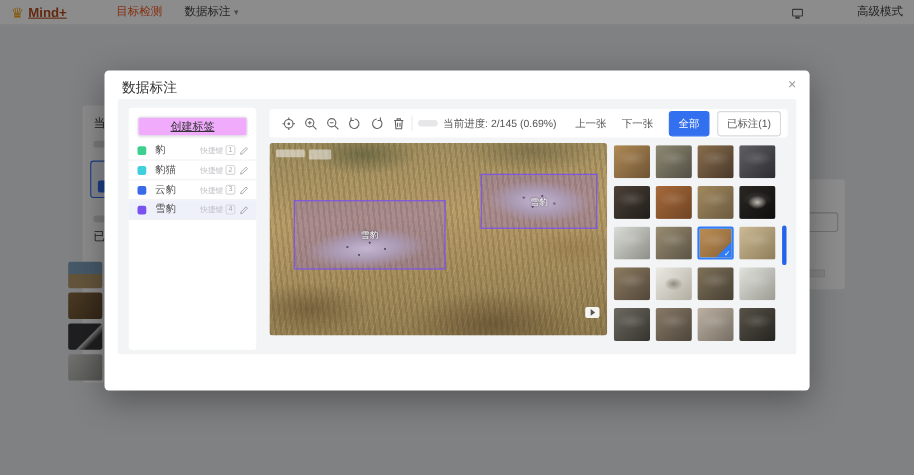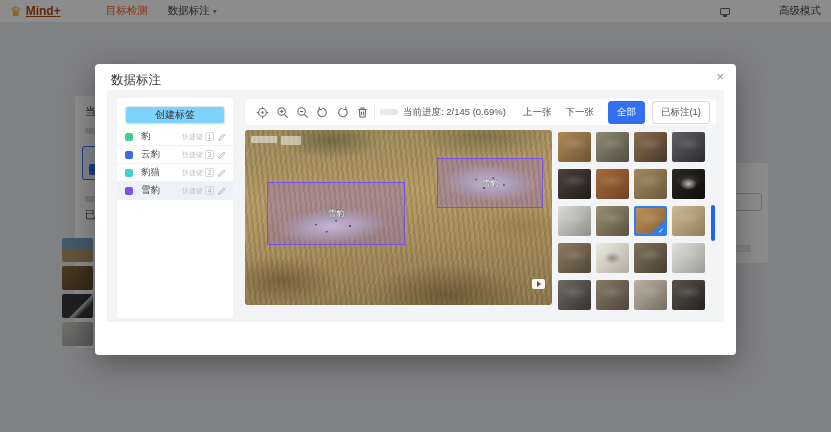--- a/index.html
+++ b/index.html
@@ -37,23 +37,23 @@
 
   
   .modal { position:absolute; left:95px; top:64px; width:641px; height:291px; background:#fff; border-radius:4px;
            box-shadow:0 8px 30px rgba(0,0,0,.35); }
   .modal-title { position:absolute; left:16px; top:8px; font-size:12.5px; color:#333; }
   .modal-close { position:absolute; right:12px; top:5px; font-size:13px; color:#999; cursor:pointer; }
   .modal-body { position:absolute; left:12px; top:26px; width:617px; height:232px; background:#f3f4f6; border-radius:2px; }
 
   
   .label-card { position:absolute; left:10px; top:8px; width:116px; height:220px; background:#fff; border-radius:3px; }
-  .create-btn { position:absolute; left:8px; top:8px; width:100px; height:18px; background:#7dd3fc; border:1px solid #e4e4e8;
+  .create-btn { position:absolute; left:8px; top:8px; width:100px; height:18px; background:#f0abfc; border:1px solid #e4e4e8;
                 border-radius:3px; box-shadow:0 1px 2px rgba(0,0,0,.06); font-size:10px; color:#333;
-                display:flex; align-items:center; justify-content:center; cursor:pointer; }
+                display:flex; align-items:center; justify-content:center; cursor:pointer;text-decoration:underline; }
   .label-rows { position:absolute; left:0; top:30px; width:116px; }
   .label-row { height:18px; display:flex; align-items:center; padding:0 6px 0 8px; border-bottom:1px solid #f2f2f4; }
   .label-row.selected { background:#eef0fa; }
   .label-swatch { width:8px; height:8px; border-radius:2px; flex:0 0 auto; }
   .label-name { font-size:9.5px; color:#555; margin-left:8px; flex:1 1 auto; overflow:hidden; white-space:nowrap; }
   .sc-prefix { font-size:7px; color:#c2c2c8; margin-right:2px; }
   .sc-key { width:9px; height:9px; border:1px solid #d8d8dc; border-radius:2px; font-size:6.5px; color:#aaa;
             display:flex; align-items:center; justify-content:center; margin-right:4px; }
   .pencil { width:9px; height:9px; flex:0 0 auto; cursor:pointer; }
 
@@ -164,33 +164,33 @@
             <div class="label-row">
               <span class="label-swatch" style="background:#3ecf8e"></span>
               <span class="label-name">豹</span>
               <span class="sc-prefix">快捷键</span>
               <span class="sc-key">1</span>
               <svg class="pencil" viewBox="0 0 12 12">
                 <path d="M1.5 8.8 L7.6 2.7 l1.7 1.7 L3.2 10.5 L1 11 z" fill="none" stroke="#999" stroke-width="1"></path>
               </svg>
             </div>
             <div class="label-row">
+              <span class="label-swatch" style="background:#3fd0dc"></span>
+              <span class="label-name">豹猫</span>
+              <span class="sc-prefix">快捷键</span>
+              <span class="sc-key">2</span>
+              <svg class="pencil" viewBox="0 0 12 12">
+                <path d="M1.5 8.8 L7.6 2.7 l1.7 1.7 L3.2 10.5 L1 11 z" fill="none" stroke="#999" stroke-width="1"></path>
+              </svg>
+            </div>
+            <div class="label-row">
               <span class="label-swatch" style="background:#3a6ae8"></span>
               <span class="label-name">云豹</span>
               <span class="sc-prefix">快捷键</span>
               <span class="sc-key">3</span>
-              <svg class="pencil" viewBox="0 0 12 12">
-                <path d="M1.5 8.8 L7.6 2.7 l1.7 1.7 L3.2 10.5 L1 11 z" fill="none" stroke="#999" stroke-width="1"></path>
-              </svg>
-            </div>
-            <div class="label-row">
-              <span class="label-swatch" style="background:#3fd0dc"></span>
-              <span class="label-name">豹猫</span>
-              <span class="sc-prefix">快捷键</span>
-              <span class="sc-key">2</span>
               <svg class="pencil" viewBox="0 0 12 12">
                 <path d="M1.5 8.8 L7.6 2.7 l1.7 1.7 L3.2 10.5 L1 11 z" fill="none" stroke="#999" stroke-width="1"></path>
               </svg>
             </div>
             <div class="label-row selected">
               <span class="label-swatch" style="background:#7a52f0"></span>
               <span class="label-name">雪豹</span>
               <span class="sc-prefix">快捷键</span>
               <span class="sc-key">4</span>
               <svg class="pencil" viewBox="0 0 12 12">

